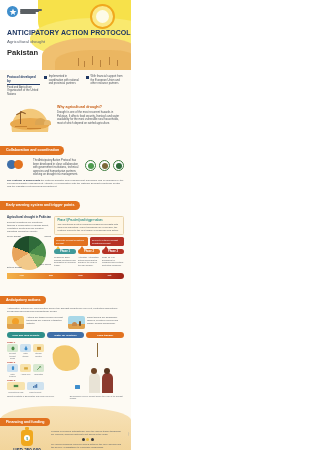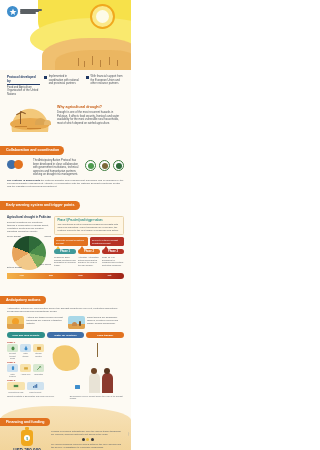--- a/index.html
+++ b/index.html
@@ -285,20 +285,25 @@
             <path d="M8 1 L10 6 L15 6 L11 9 L12 14 L8 11 L4 14 L5 9 L1 6 L6 6 Z" fill="#fff"></path>
           </svg>
       </span>
       <span class="logo-txt">
         <span class="logo-line" style="width:22px"></span>
         <span class="logo-line" style="width:19px"></span>
         <span class="logo-line" style="width:16px"></span>
       </span>
     </div>
 
+    <div class="title-wrap">
+      <div class="t-main">ANTICIPATORY ACTION PROTOCOL</div>
+      <div class="t-sub">Agricultural drought</div>
+      <div class="t-country">Pakistan</div>
+    </div>
   </div>
 
   <div class="meta">
     <div class="meta-col">
       <div class="meta-head">Protocol developed by</div>
       <div class="meta-txt" style="margin-top:1px">Food and Agriculture Organization of the United Nations</div>
     </div>
     <div class="meta-item">
       <span class="bullet-sq"></span>
       <span class="meta-txt">Implemented in coordination with national and provincial partners</span>

